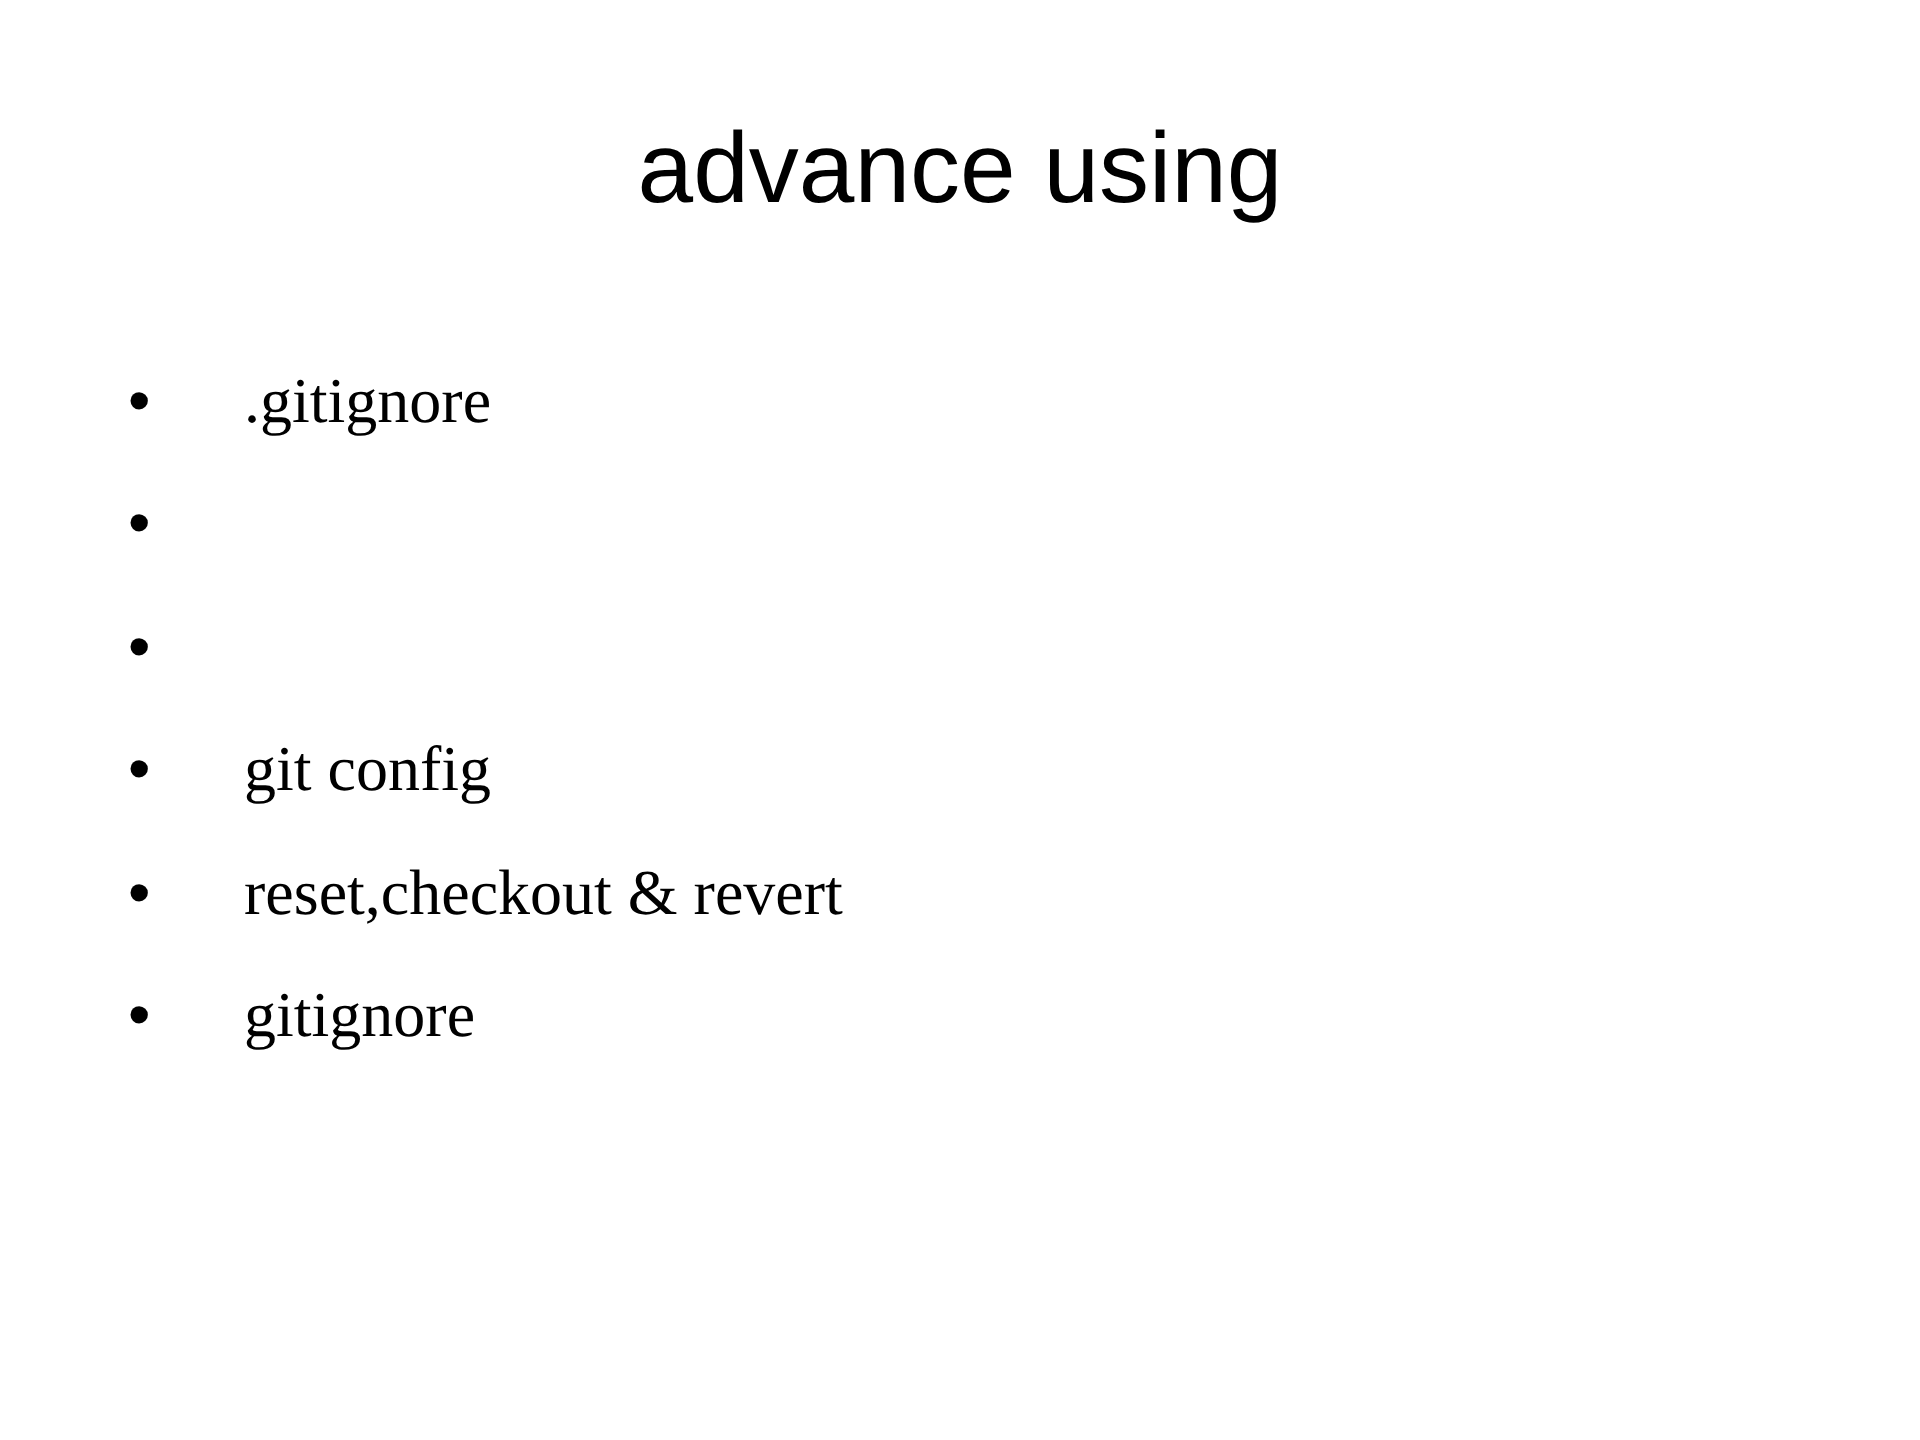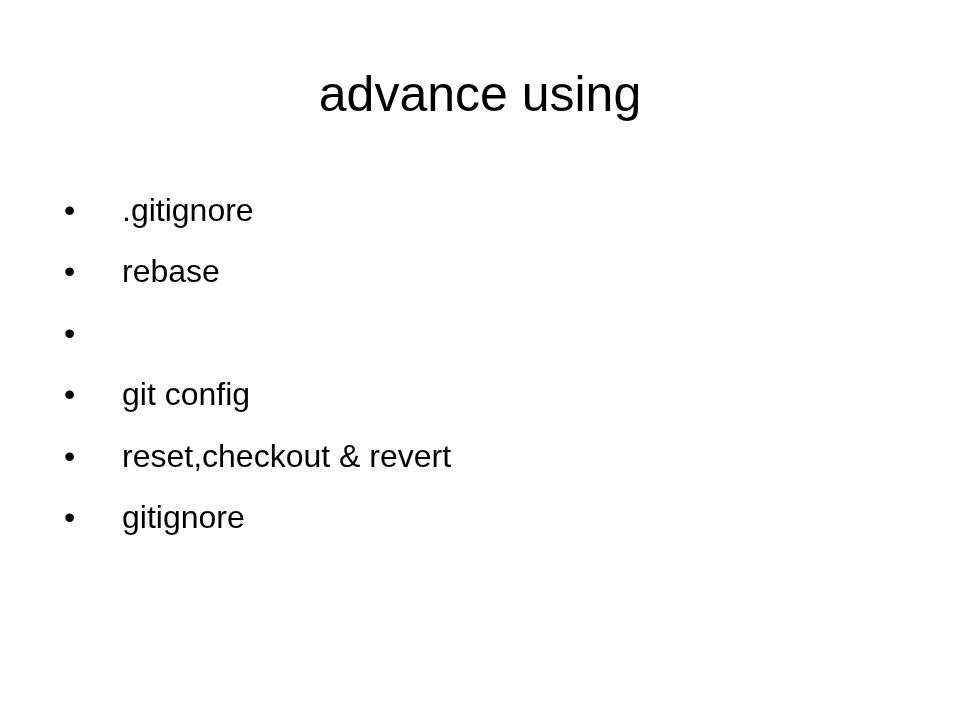--- a/index.html
+++ b/index.html
@@ -10,21 +10,21 @@
   .slide {
     position: relative;
     width: 960px;
     height: 720px;
     background: #ffffff;
     color: #000000;
     font-family: "Liberation Sans", sans-serif;
     overflow: hidden;
   }
   .slide-title {
-    margin: 11px;
+    margin: 1px;
     padding-top: 55px;
     text-align: center;
     font-size: 50px;
     font-weight: 400;
     line-height: 1.15;
     color: #000000;
   }
   .bullet-list {
     list-style: none;
     margin: 56px 0 0 0;
@@ -40,35 +40,35 @@
   .bullet-marker {
     display: inline-block;
     width: 58px;
     flex: 0 0 58px;
     font-size: 32px;
     text-align: left;
   }
   .bullet-text {
     display: inline-block;
     white-space: pre;
+    font-family: Liberation Serif, serif;
   }
 </style>
 </head>
 <body>
 
 <div class="slide">
   <h1 class="slide-title">advance using</h1>
   <ul class="bullet-list">
     <li class="bullet-item">
       <span class="bullet-marker">•</span>
       <span class="bullet-text">.gitignore</span>
     </li>
     <li class="bullet-item">
       <span class="bullet-marker">•</span>
-      <span class="bullet-text">rebase</span>
     </li>
     <li class="bullet-item">
       <span class="bullet-marker">•</span>
     </li>
     <li class="bullet-item">
       <span class="bullet-marker">•</span>
       <span class="bullet-text">git config</span>
     </li>
     <li class="bullet-item">
       <span class="bullet-marker">•</span>

